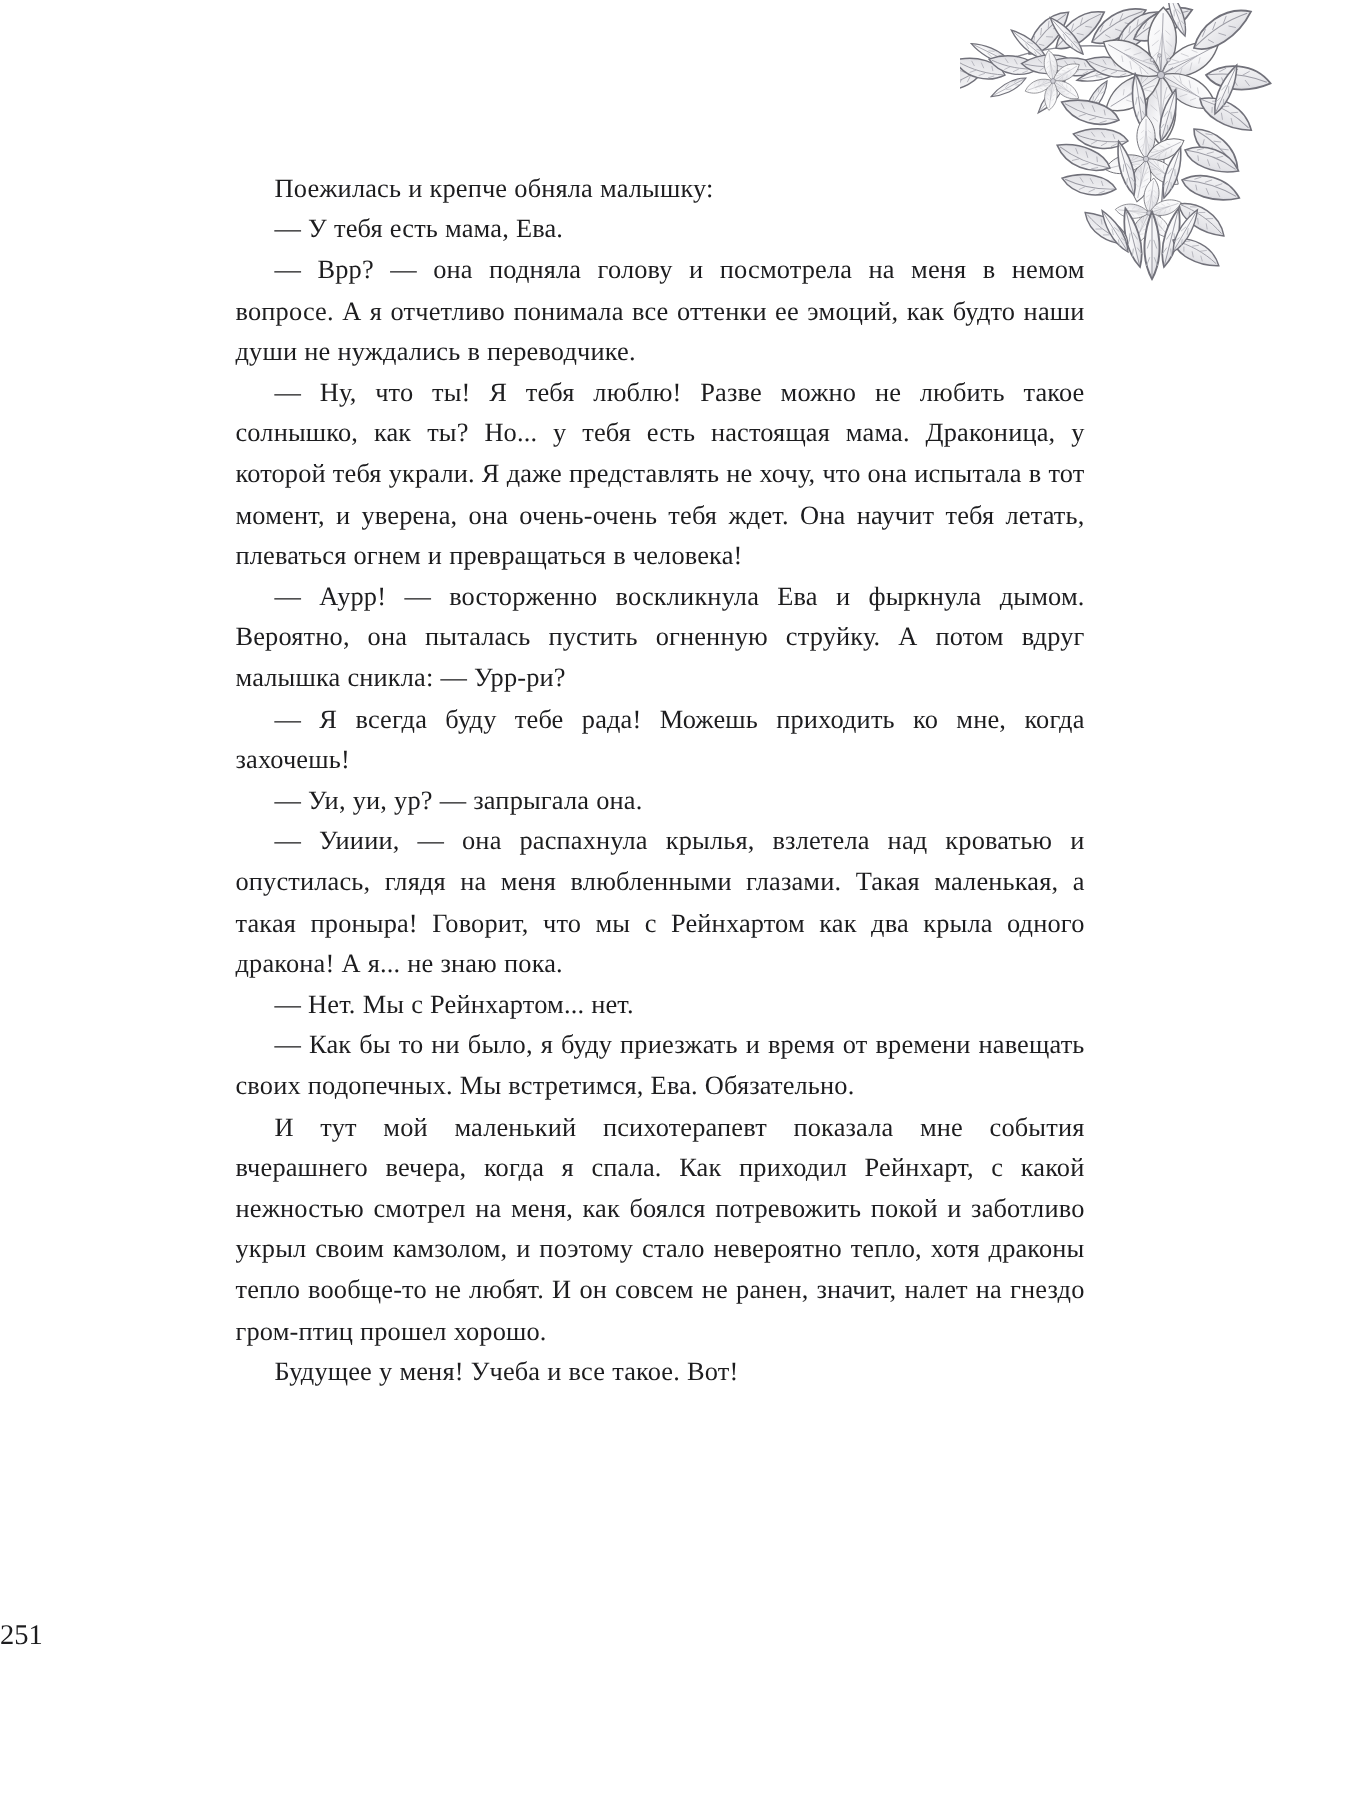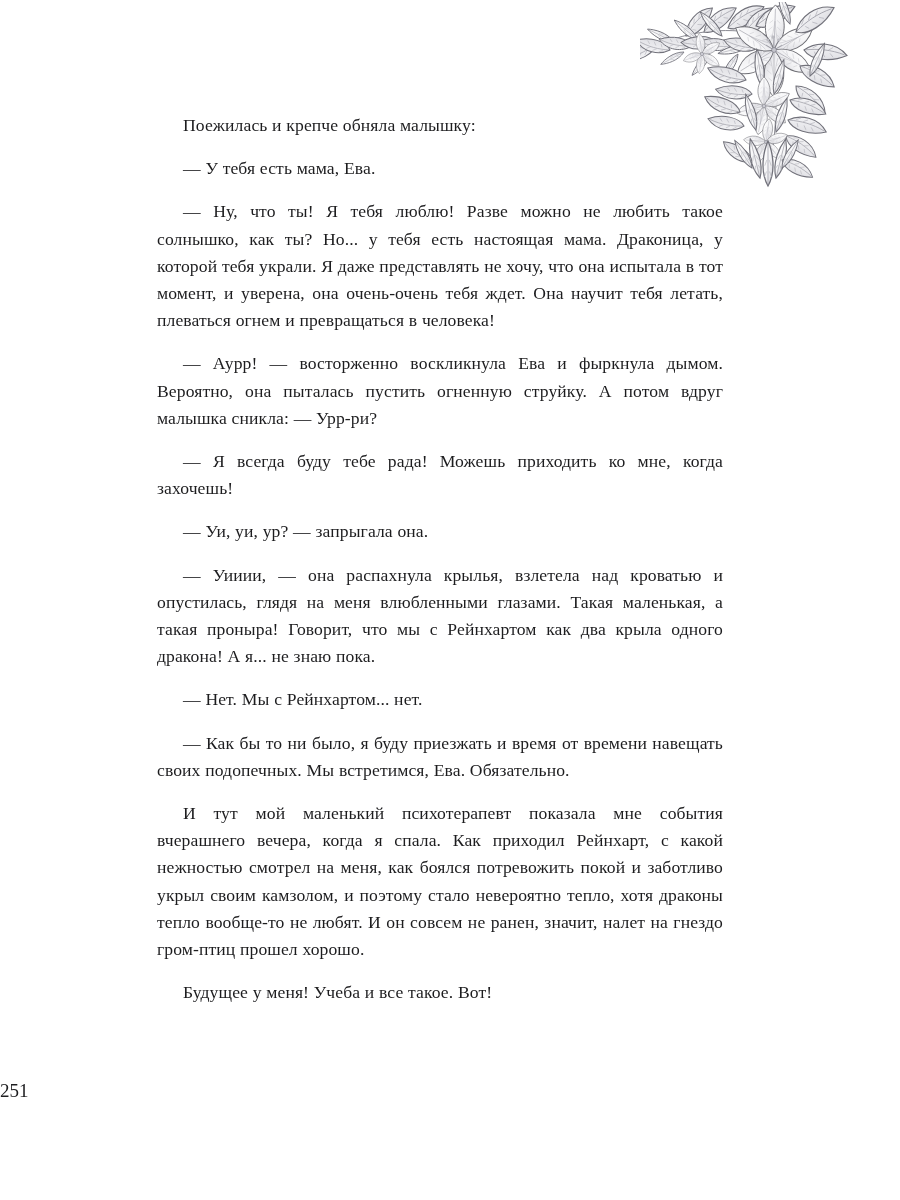--- a/index.html
+++ b/index.html
@@ -49,21 +49,21 @@
     text-indent: 26px;
     font-size: 17.6px;
     line-height: 27.2px;
     color: #1d1d1f;
     letter-spacing: 0.1px;
     word-spacing: 0.2px;
     -webkit-font-smoothing: antialiased;
     hyphens: manual;
   }
   .para + .para {
-    margin-top: 16px;
+    margin-top: 0;
   }
 
   
   .folio {
     position: absolute;
     left: 0;
     top: 1079px;
     width: 770px;
     text-align: left;
     font-size: 19px;
@@ -217,20 +217,21 @@
         <use href="#leafShape" transform="translate(142,158) rotate(38) scale(1.05)"></use>
         <use href="#budShape" transform="translate(112,166) rotate(-32) scale(1.05)"></use>
         <use href="#budShape" transform="translate(142,166) rotate(30) scale(1.05)"></use>
       </g>
     </svg>
   </div>
 
   <div class="textblock">
     <p class="para">Поежилась и крепче обняла малышку:</p>
     <p class="para">— У тебя есть мама, Ева.</p>
+    <p class="para">— Врр? — она подняла голову и посмотрела на меня в немом вопросе. А я отчетливо понимала все оттенки ее эмоций, как будто наши души не нуждались в переводчике.</p>
     <p class="para">— Ну, что ты! Я тебя люблю! Разве можно не любить такое солнышко, как ты? Но... у тебя есть настоящая мама. Драконица, у которой тебя украли. Я даже представлять не хочу, что она испытала в тот момент, и уверена, она очень-очень тебя ждет. Она научит тебя летать, плеваться огнем и превращаться в человека!</p>
     <p class="para">— Аурр! — восторженно воскликнула Ева и фыркнула дымом. Вероятно, она пыталась пустить огненную струйку. А потом вдруг малышка сникла: — Урр-ри?</p>
     <p class="para">— Я всегда буду тебе рада! Можешь приходить ко мне, когда захочешь!</p>
     <p class="para">— Уи, уи, ур? — запрыгала она.</p>
     <p class="para">— Уииии, — она распахнула крылья, взлетела над кроватью и опустилась, глядя на меня влюбленными глазами. Такая маленькая, а такая проныра! Говорит, что мы с Рейнхартом как два крыла одного дракона! А я... не знаю пока.</p>
     <p class="para">— Нет. Мы с Рейнхартом... нет.</p>
     <p class="para">— Как бы то ни было, я буду приезжать и время от времени навещать своих подопечных. Мы встретимся, Ева. Обязательно.</p>
     <p class="para">И тут мой маленький психотерапевт показала мне события вчерашнего вечера, когда я спала. Как приходил Рейнхарт, с какой нежностью смотрел на меня, как боялся потревожить покой и заботливо укрыл своим камзолом, и поэтому стало невероятно тепло, хотя драконы тепло вообще-то не любят. И он совсем не ранен, значит, налет на гнездо гром-птиц прошел хорошо.</p>
     <p class="para">Будущее у меня! Учеба и все такое. Вот!</p>
   </div>

